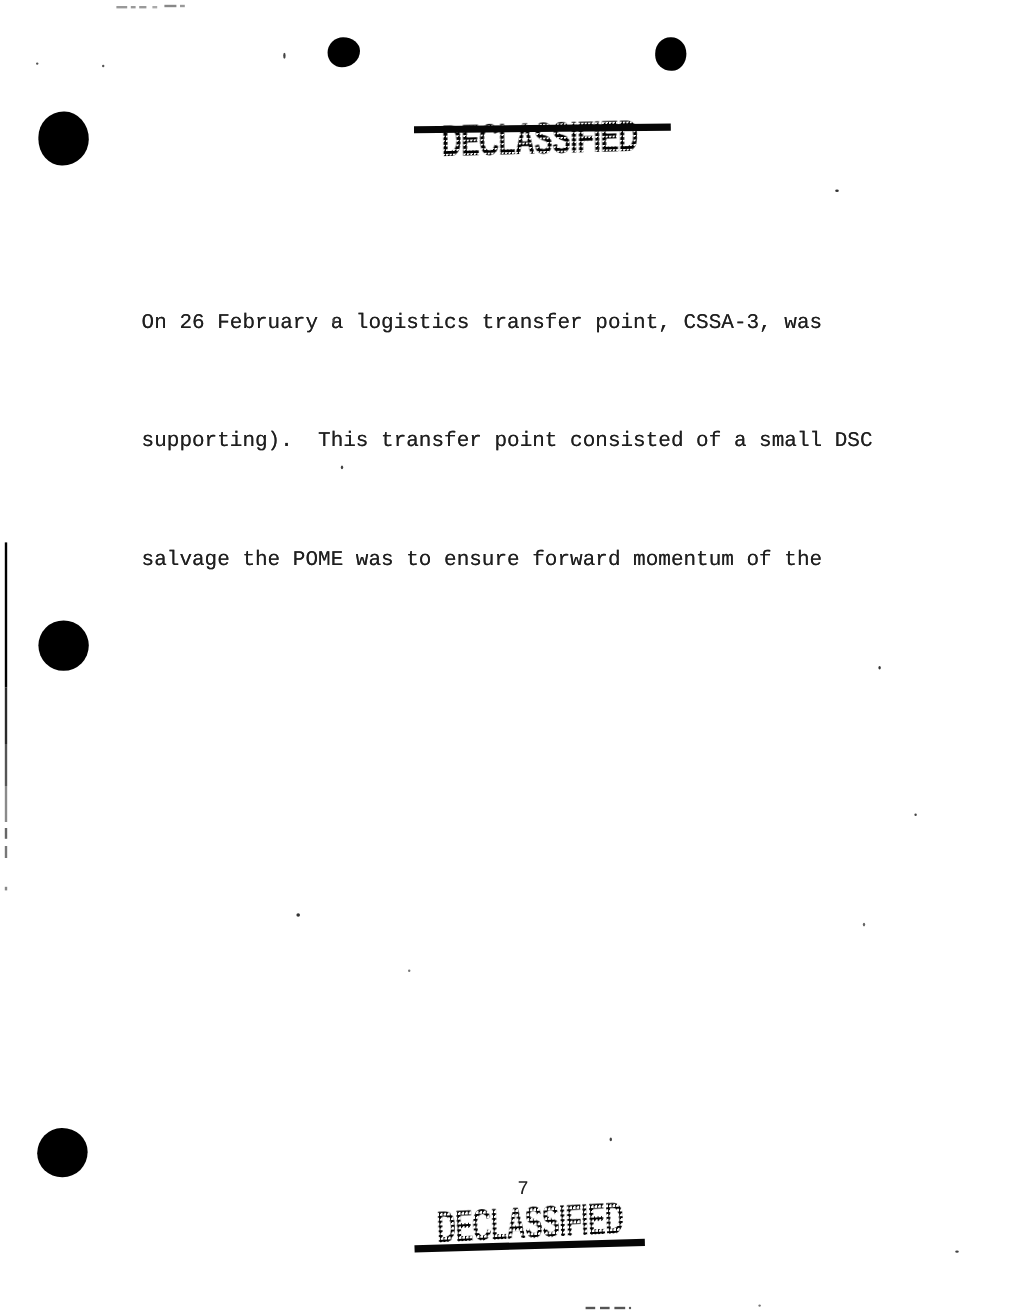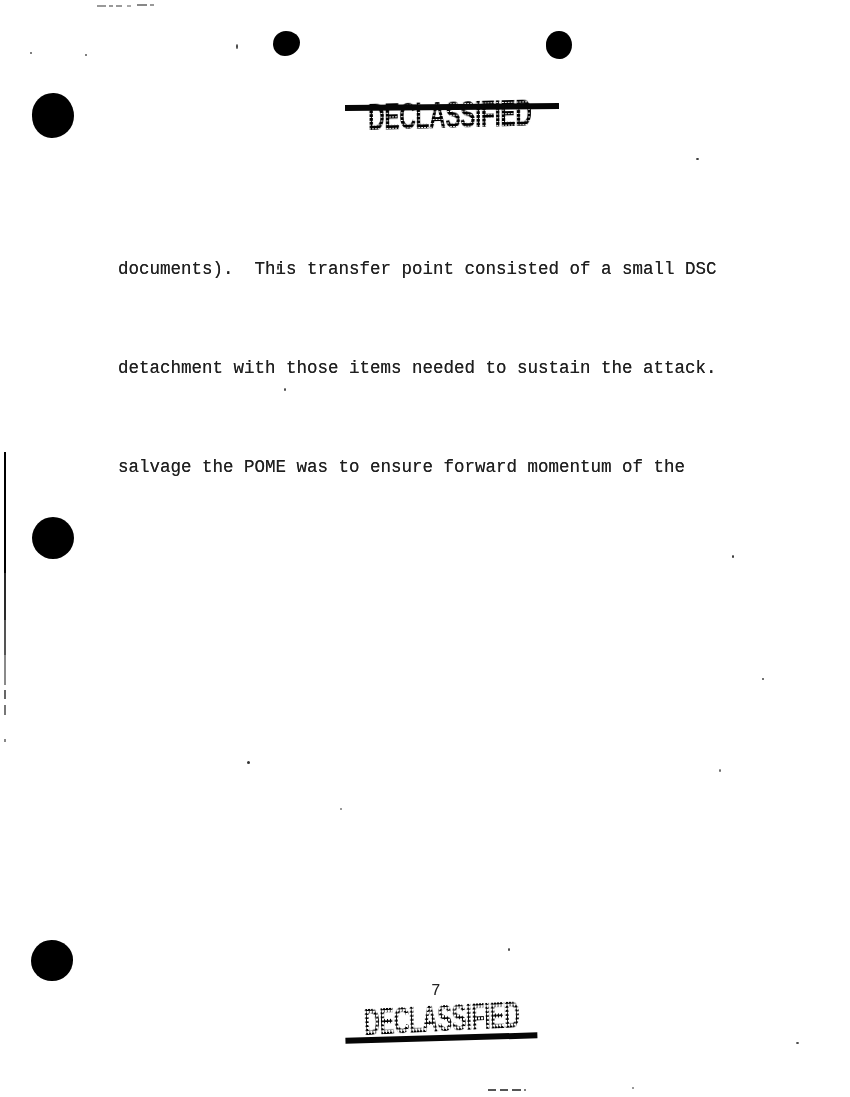--- a/index.html
+++ b/index.html
@@ -73,22 +73,22 @@
   <div class="mark" style="left:4px;top:705px;width:2px;height:10px;background:#777;"></div>
   <div class="mark" style="left:4px;top:739px;width:2px;height:3px;background:#888;"></div>
 
   <div class="stamp" style="left:345px;top:101px;width:216px;height:44px;">
     <span class="stamp-text distress-light" style="left:23px;top:0;transform:scaleX(.63) rotate(-1deg);">DECLASSIFIED</span>
     <div class="bar" style="left:0;top:3px;width:214px;height:6px;transform:rotate(-0.6deg);"></div>
   </div>
 
   <div class="body-text">
     <div class="para">
-      <div>documents).  This transfer point consisted of a small DSC</div>
-      <div>detachment with those items needed to sustain the attack.</div>
+      <div>On 26 February a logistics transfer point, CSSA-3, was</div>
+      <div>supporting).  This transfer point consisted of a small DSC</div>
       <div>salvage the POME was to ensure forward momentum of the</div>
     </div>
     
     
   </div>
 
   <div class="page-number">7</div>
 
   <div class="stamp" style="left:342px;top:1002px;width:200px;height:42px;transform:rotate(-1.6deg);">
     <span class="stamp-text distress-heavy" style="left:22px;top:2px;transform:scaleX(.60) rotate(-0.8deg);">DECLASSIFIED</span>

